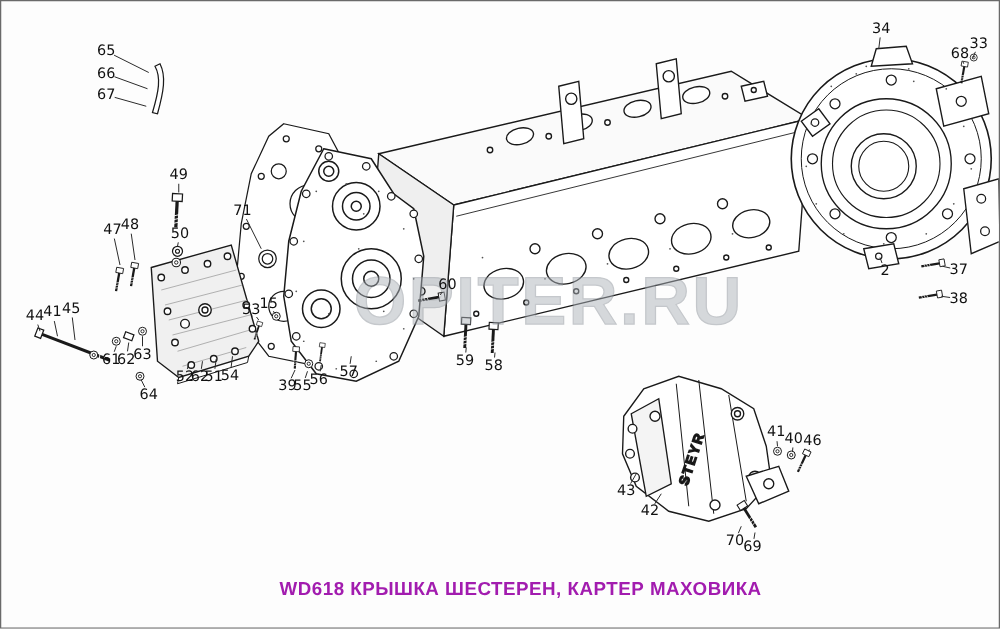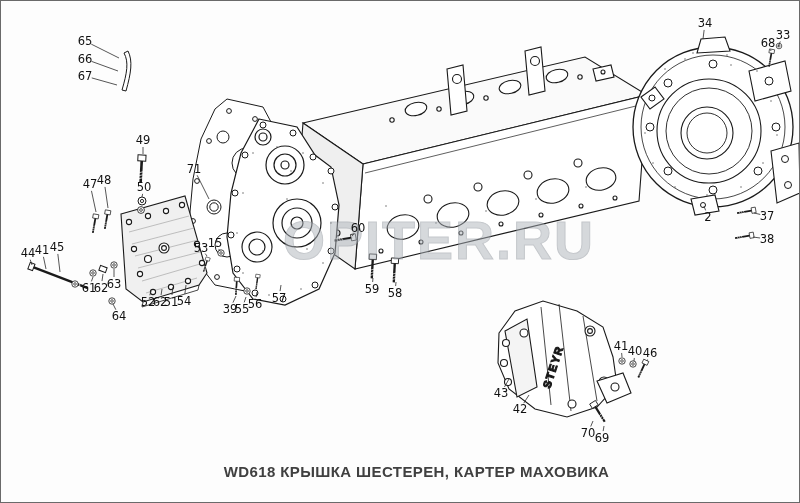--- a/index.html
+++ b/index.html
@@ -9,21 +9,21 @@
     font-family:"DejaVu Sans",sans-serif;
   }
   svg{display:block;}
   .callout{
     font:11.5px "DejaVu Sans",sans-serif;fill:#111;
     text-anchor:middle;dominant-baseline:middle;
   }
   .leader{stroke:#2b2b2b;stroke-width:0.8;}
   .caption{
     position:absolute;left:0;right:0;bottom:22px;text-align:center;
-    font:bold 15px "Liberation Sans",sans-serif;letter-spacing:0.4px;color:#404040;margin-left:33px;
+    font:bold 15px "Liberation Sans",sans-serif;letter-spacing:0.4px;color:#a21caf;margin-left:33px;
   }
   .watermark-text{
     font:bold 54px "Liberation Sans",sans-serif;letter-spacing:2px;
     fill:#aeb4bb;stroke:#8d939a;stroke-width:1px;opacity:0.5;
     text-anchor:middle;
   }
   .marking{
     font:bold 11px "Liberation Sans",sans-serif;letter-spacing:1.5px;fill:#111;
   }
 </style>

